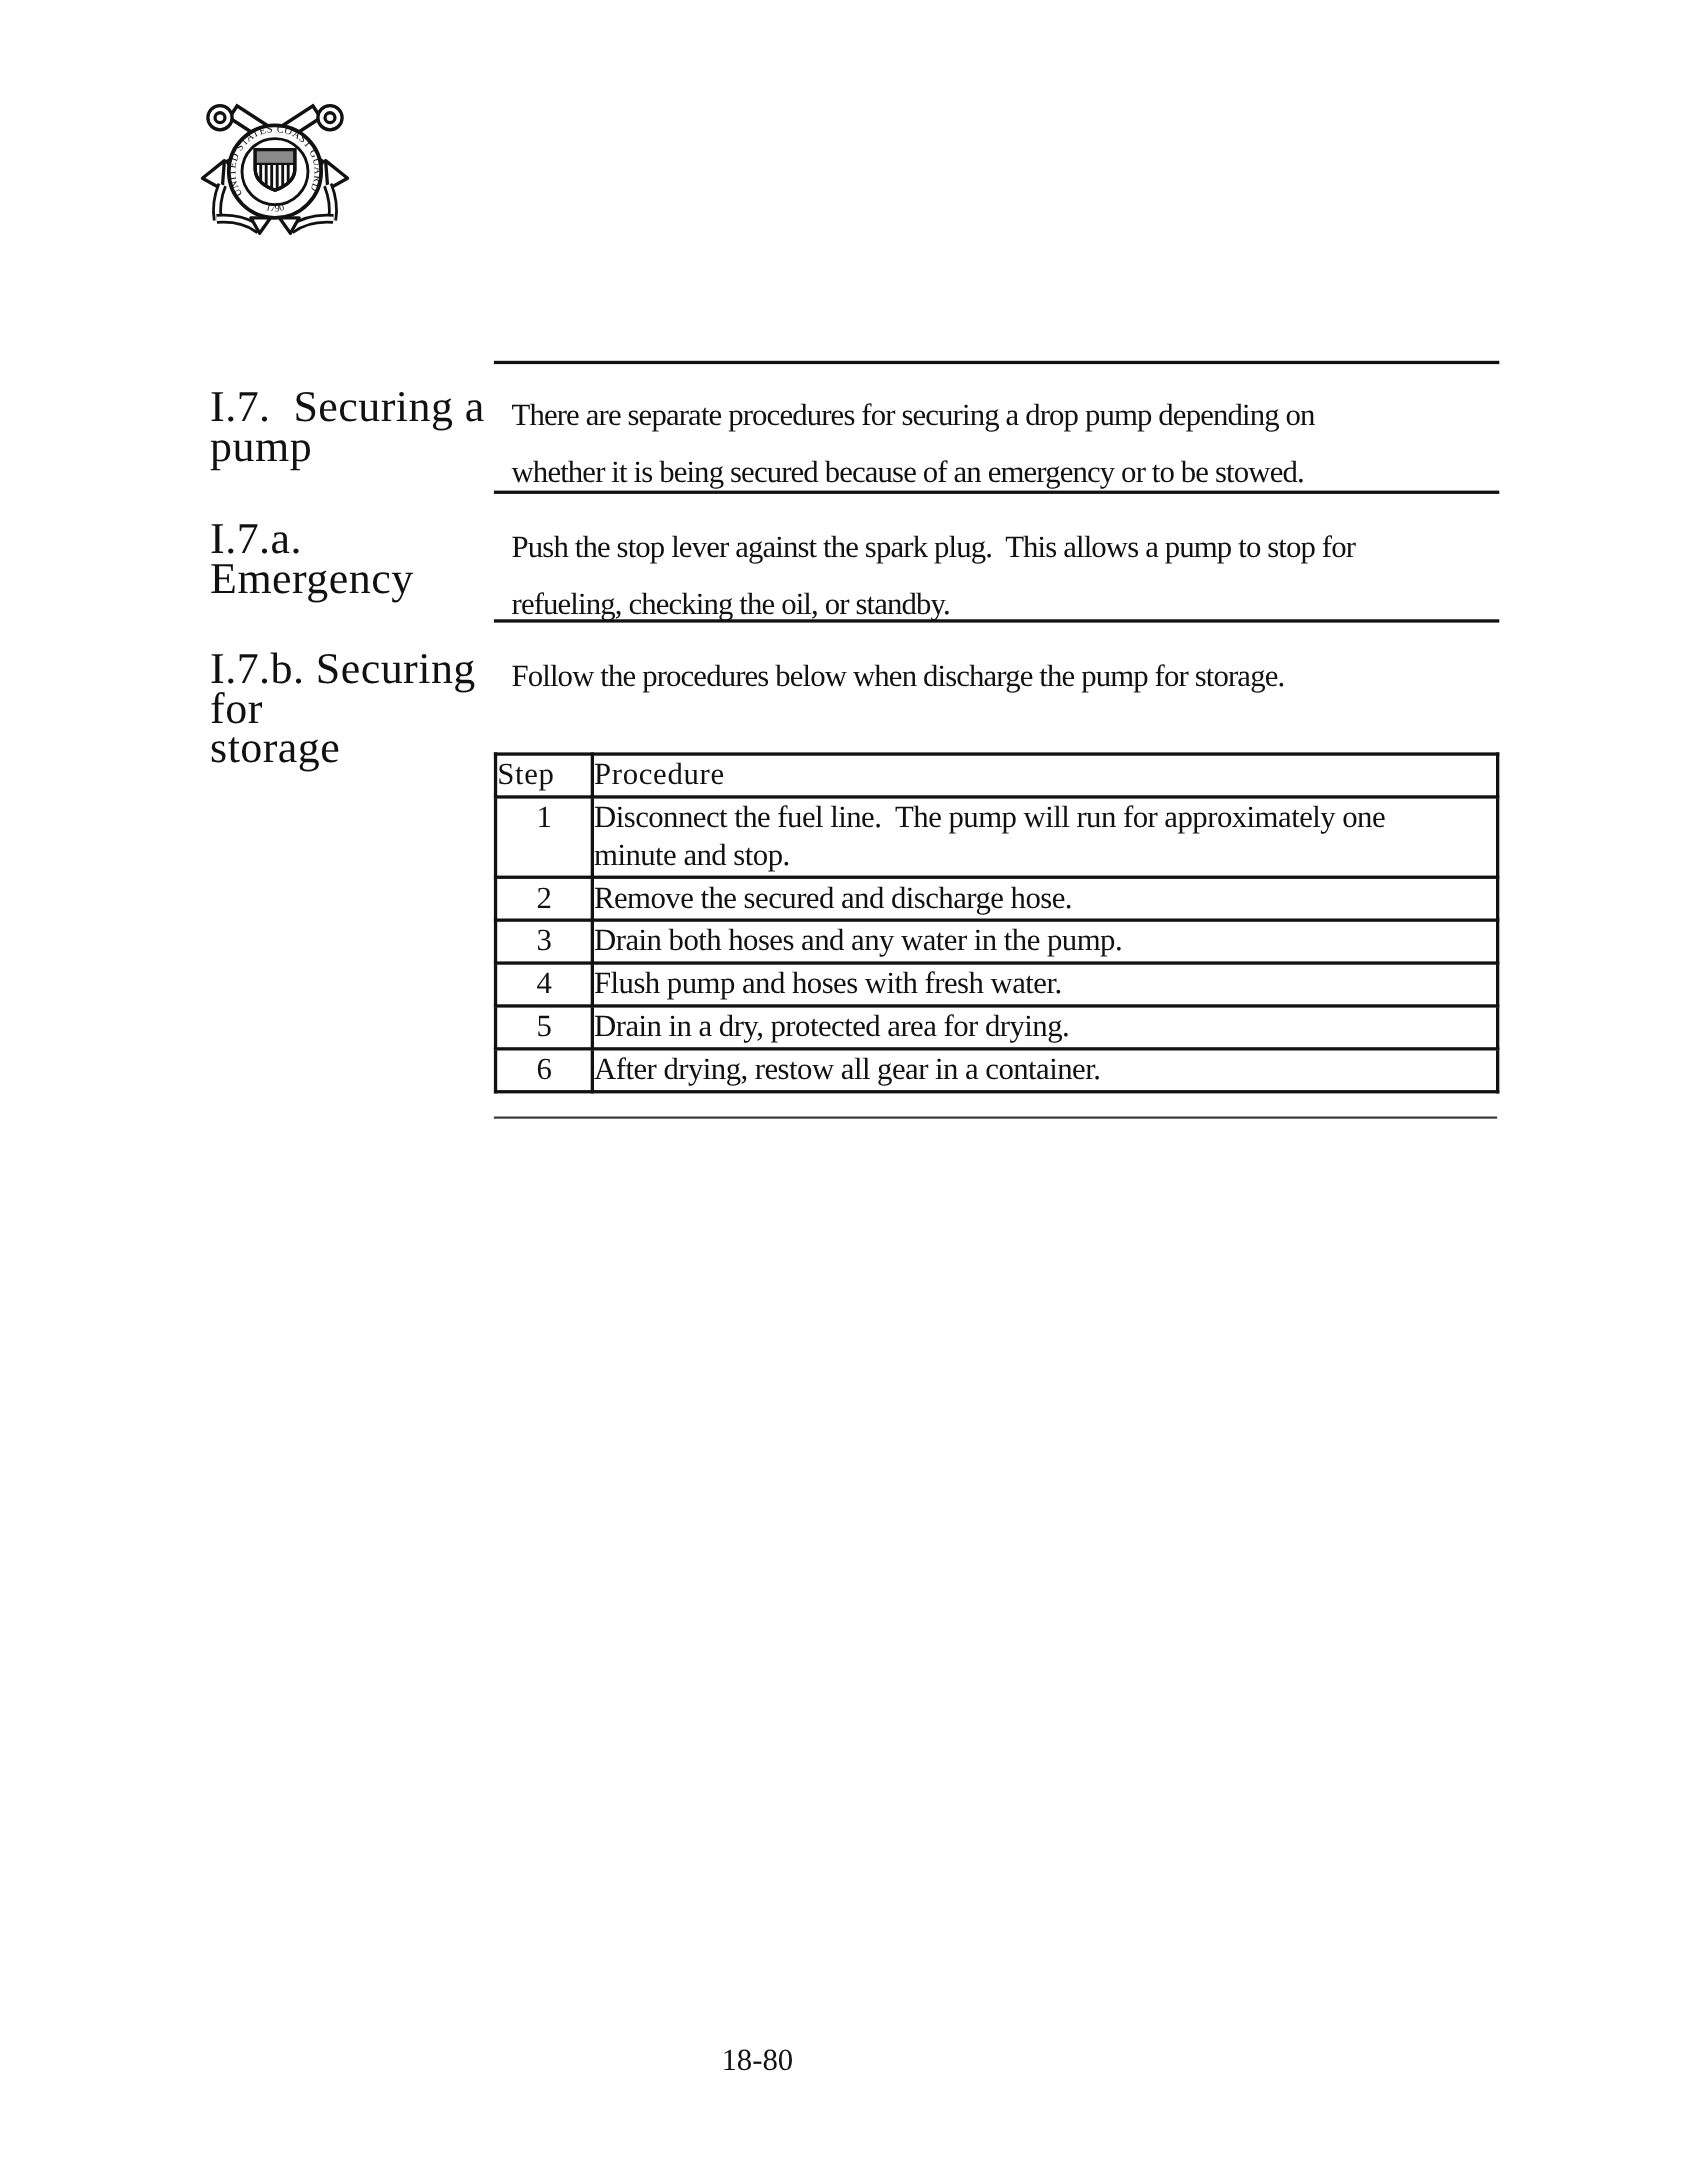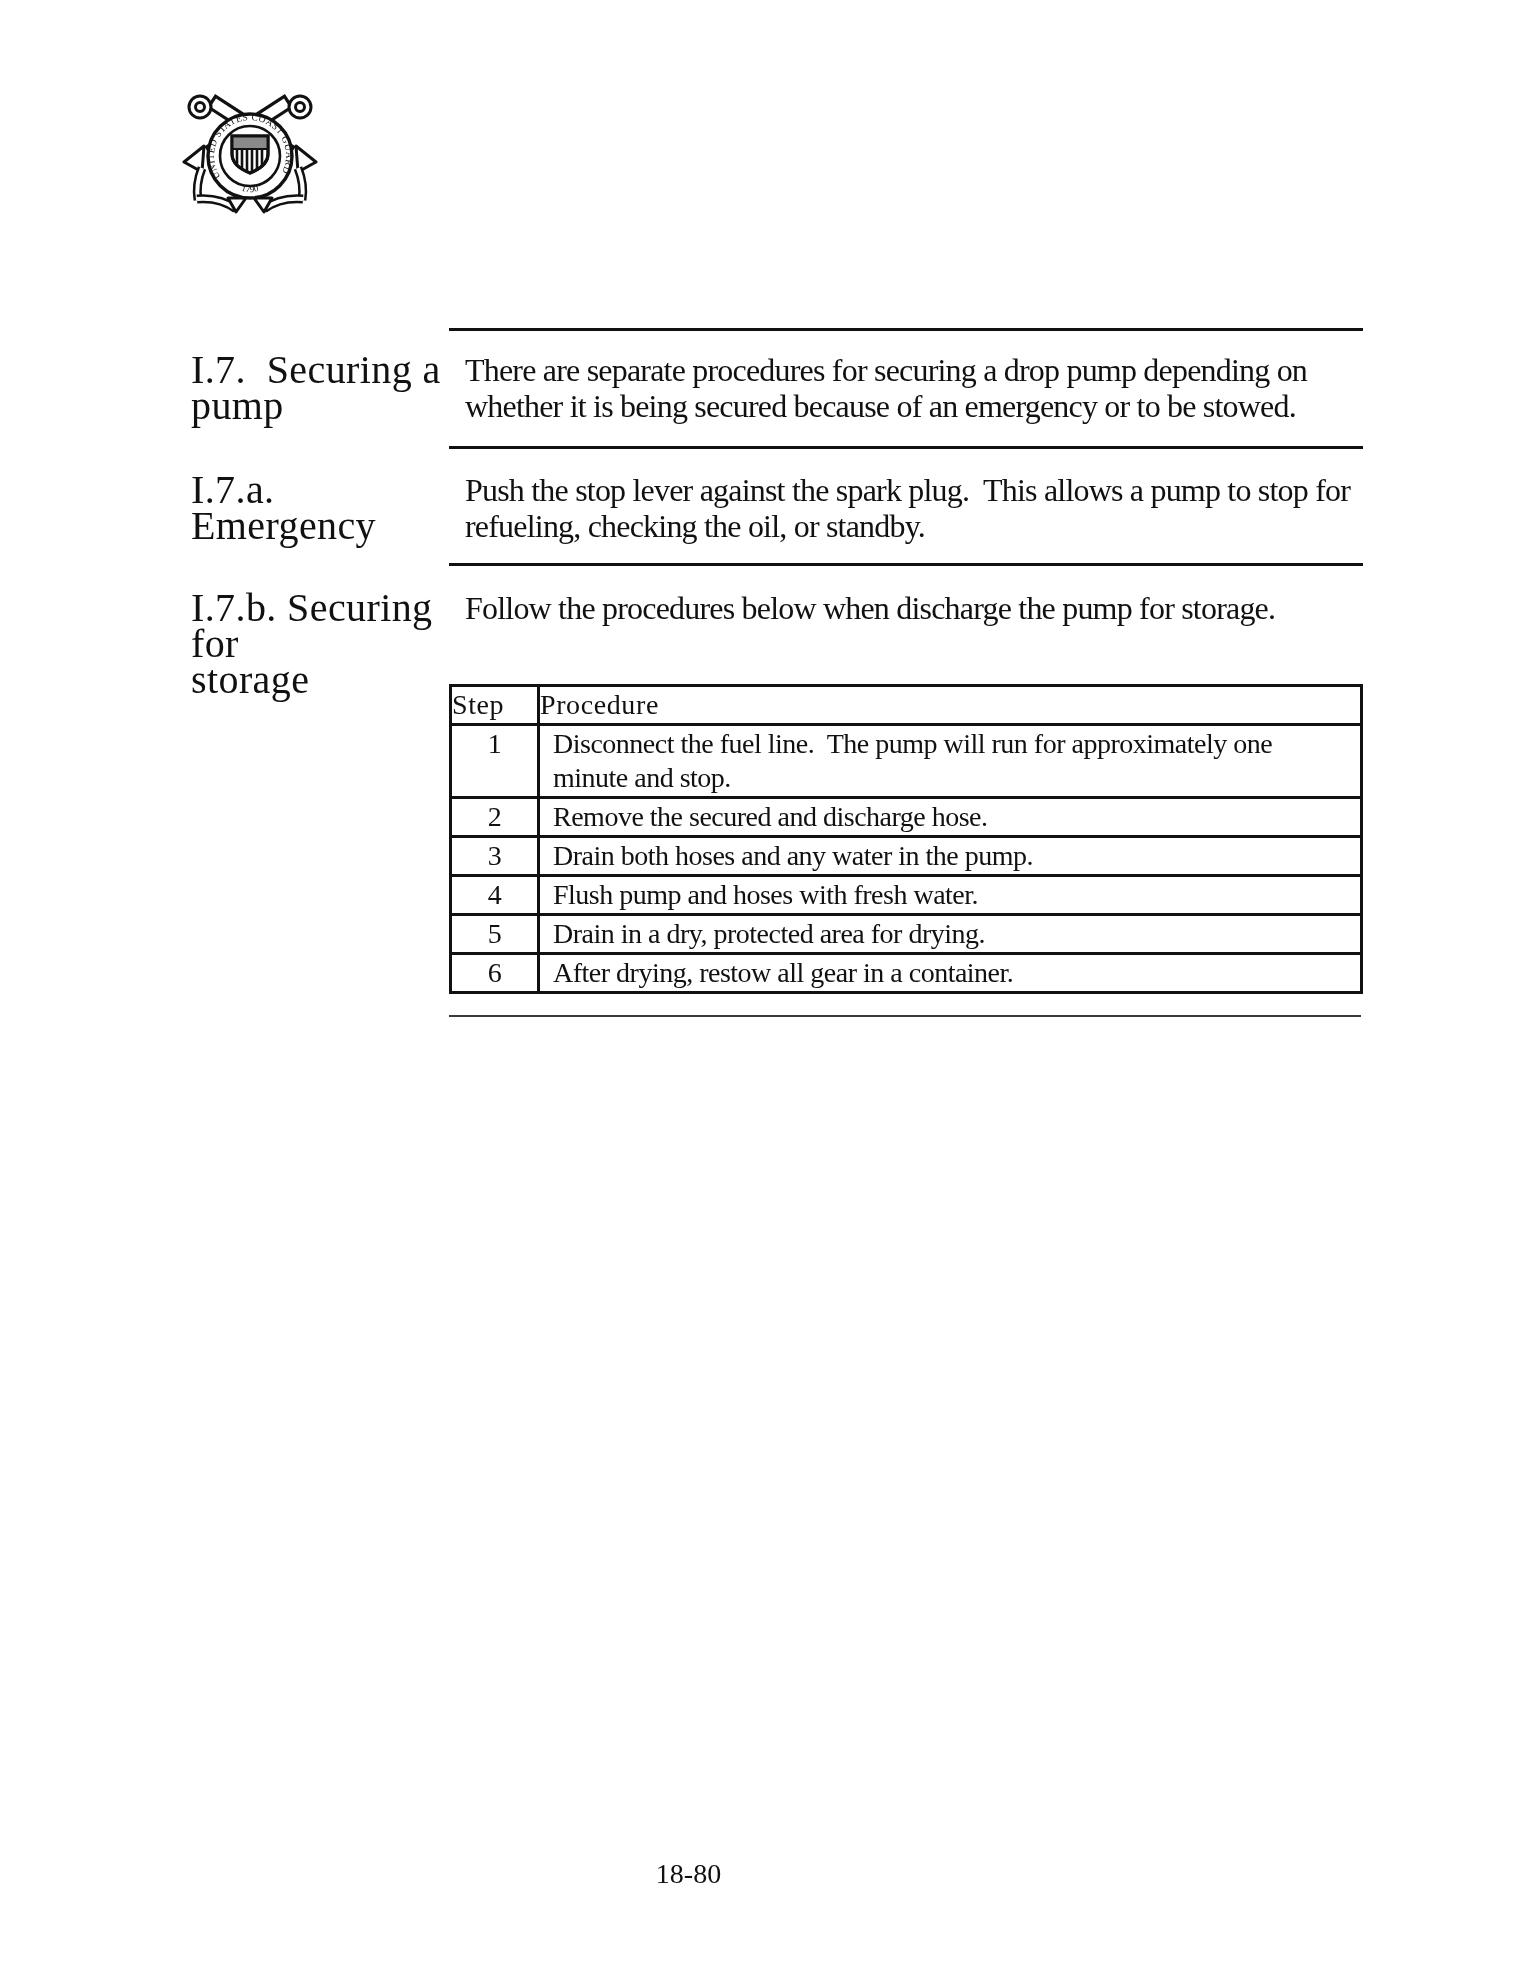--- a/index.html
+++ b/index.html
@@ -29,39 +29,39 @@
   .sec-1{top:352px;}
   .sec-2{top:472px;}
   .sec-3{top:590px;}
   .sec-label{
     position:absolute;left:191px;top:0;width:250px;
     font-size:40px;line-height:36px;letter-spacing:0.4px;
     white-space:pre-wrap;
   }
   .sec-body{
     position:absolute;left:465px;top:0;width:930px;
-    font-size:32px;line-height:36px;letter-spacing:-0.8px;
+    font-size:28px;line-height:52px;letter-spacing:-0.8px;
     white-space:pre-wrap;
   }
   
   .proc-table{
     position:absolute;left:449px;top:684px;width:914px;
     border-collapse:collapse;table-layout:fixed;
   }
   .proc-table col.c-step{width:88px;}
   .proc-table th,.proc-table td{
     border:3px solid #111;
     font-size:28px;line-height:34px;letter-spacing:-0.5px;
     font-weight:normal;
     padding:1px 0;
     vertical-align:top;
   }
   .proc-table th{text-align:left;letter-spacing:0.6px;}
   .proc-table td.step-cell{text-align:center;}
-  .proc-table td.procedure-cell{padding-left:13px;padding-right:6px;white-space:pre-wrap;}
+  .proc-table td.procedure-cell{padding-right:6px;white-space:pre-wrap;}
   
   .page-number{
     position:absolute;top:1858px;left:0;width:1377px;
     text-align:center;font-size:28px;
   }
 </style>
 </head>
 <body>
 
 <div class="page">

